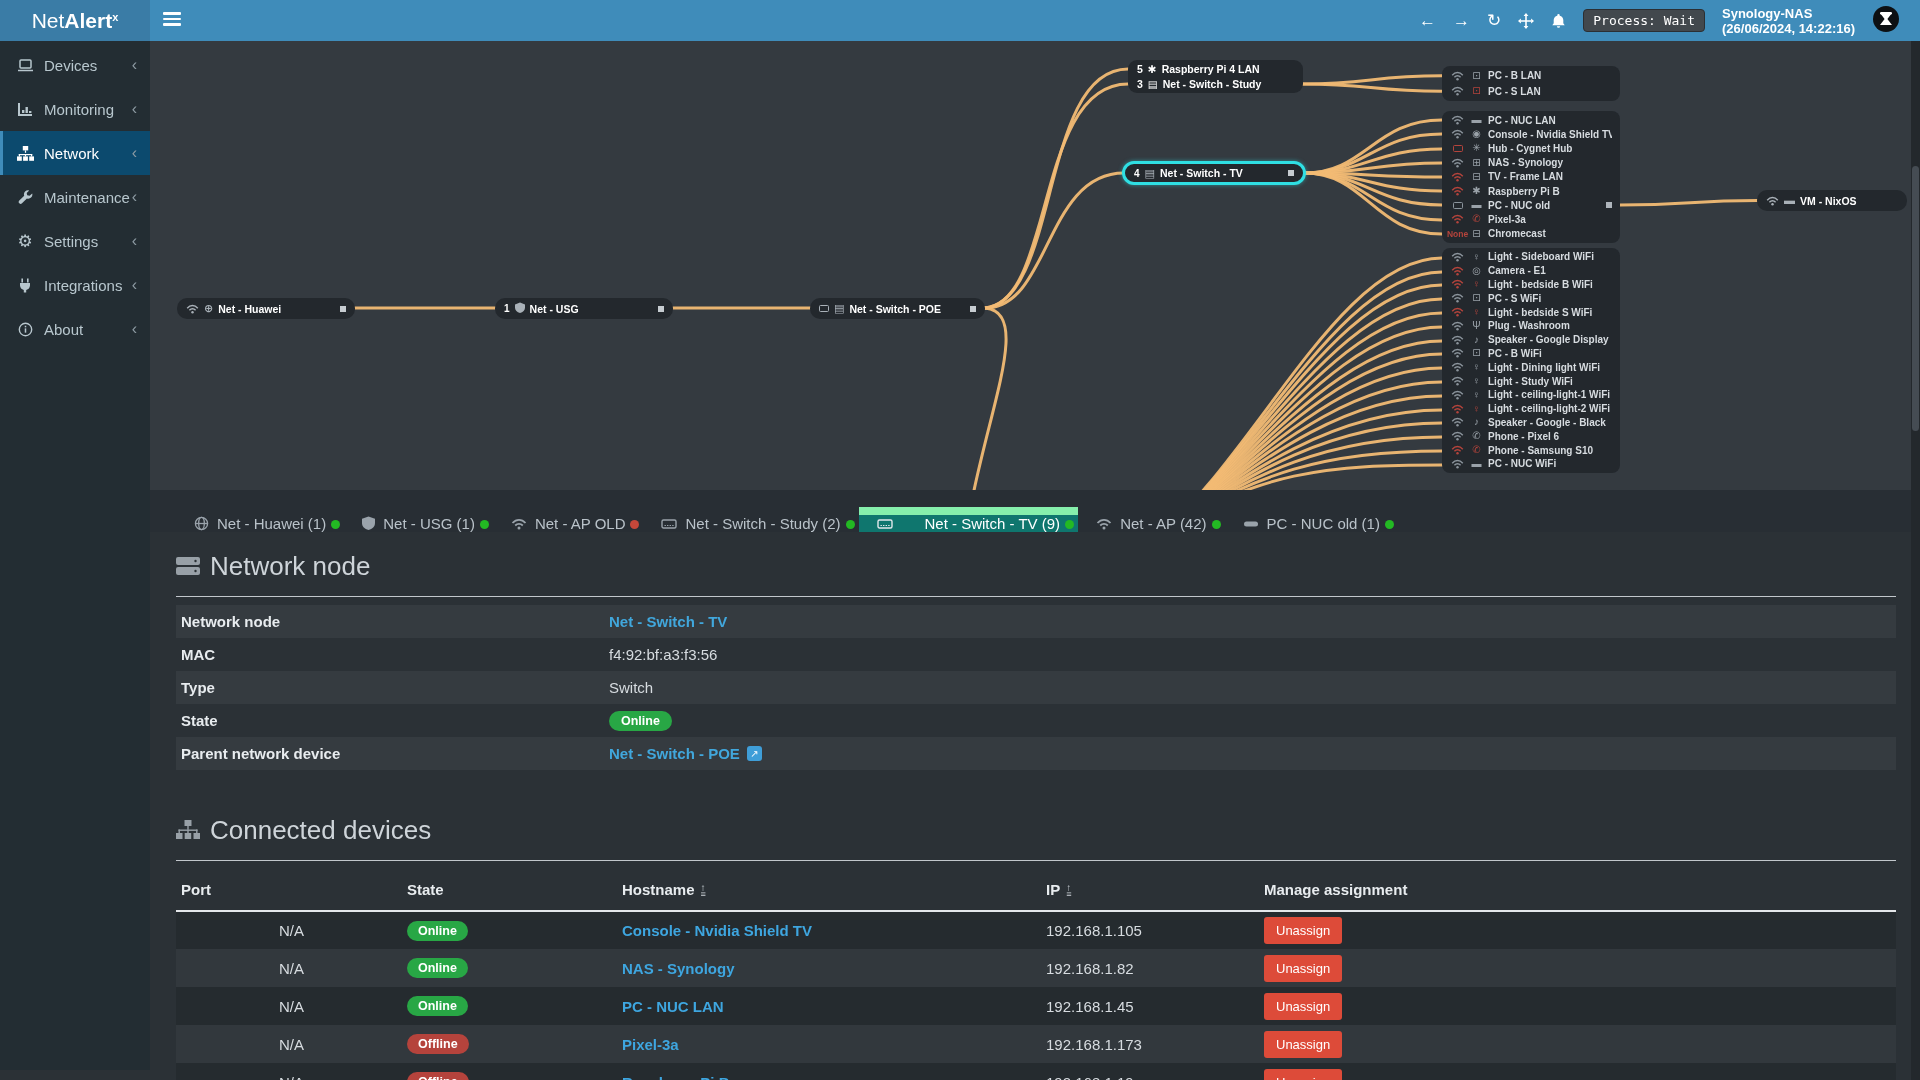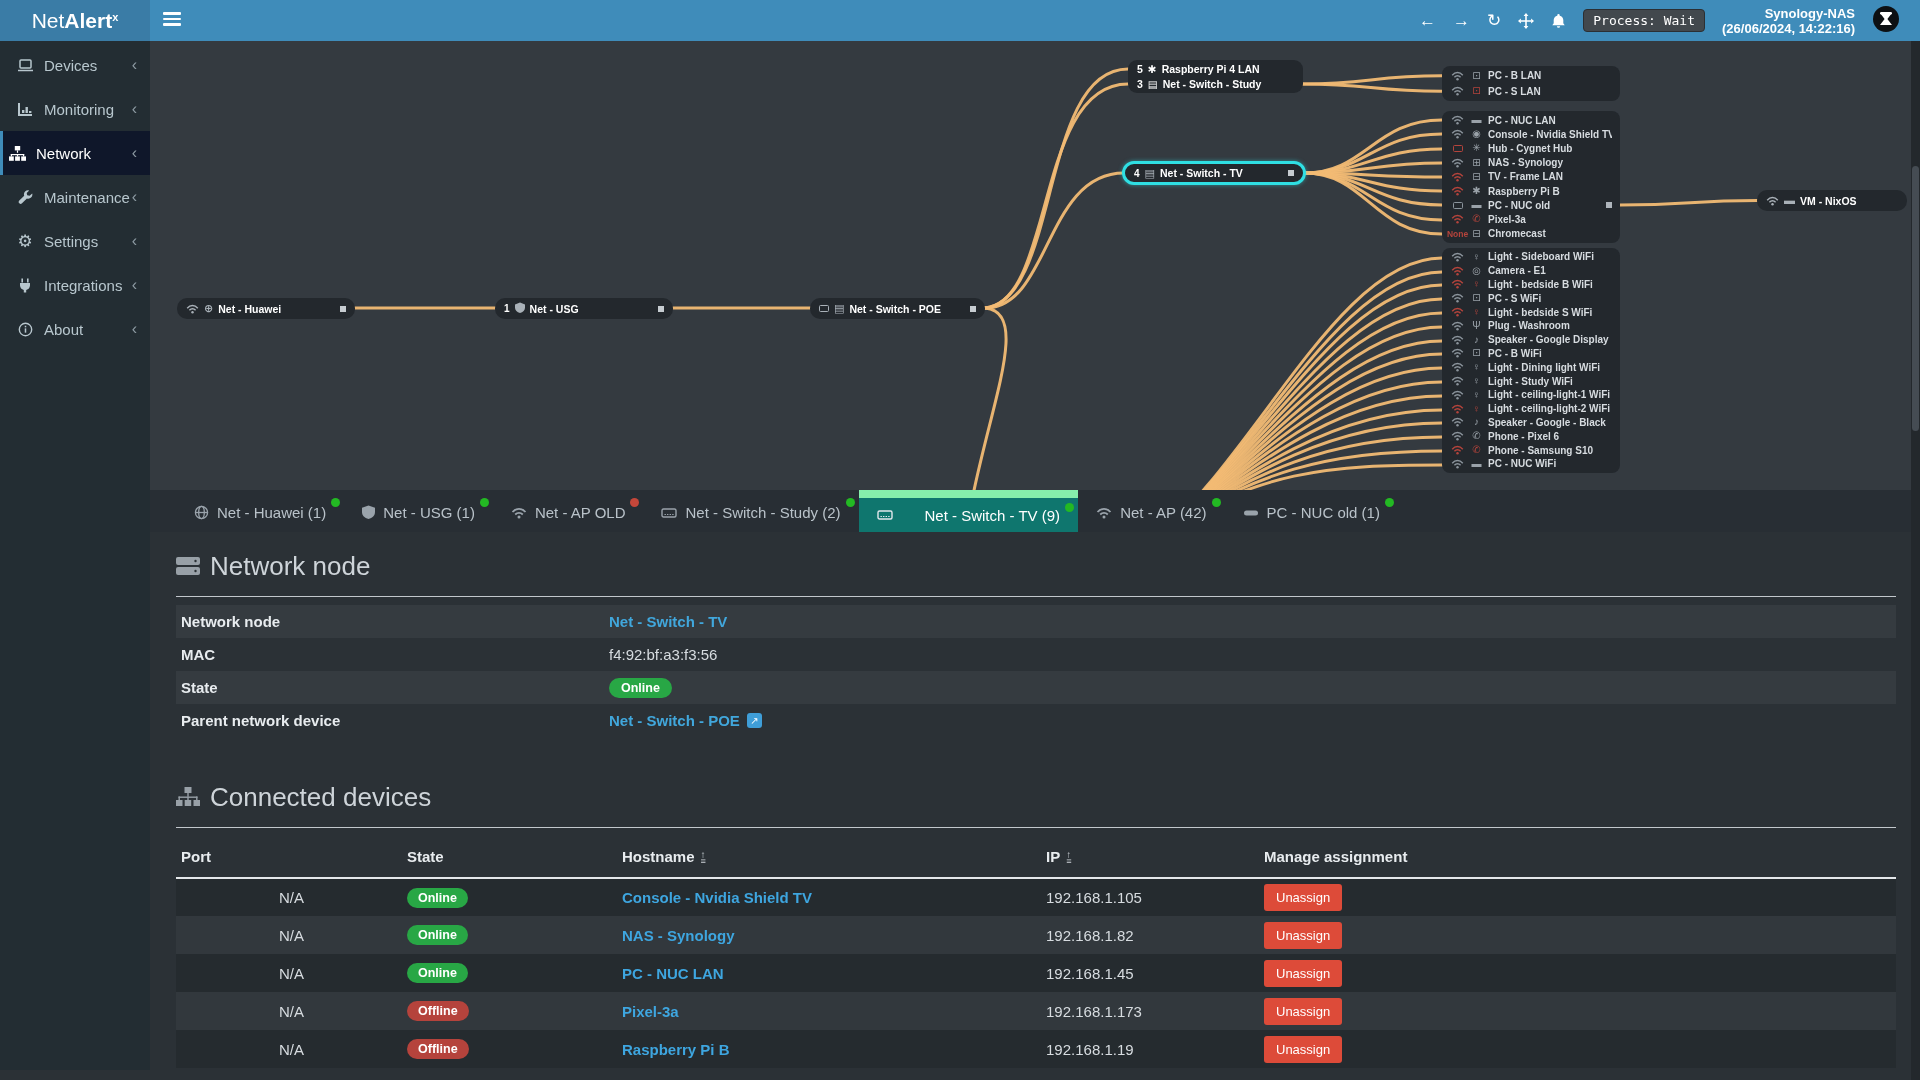--- a/index.html
+++ b/index.html
@@ -12,31 +12,31 @@
     display:flex; align-items:center; justify-content:center; color:#fff; font-size:21px; }
   .logo .lt { font-weight:300; } .logo .lb { font-weight:700; }
   .logo sup { font-size:11px; font-weight:700; margin-top:-8px; }
   .hamburger { position:absolute; left:163px; top:12px; width:18px; height:16px; cursor:pointer; }
   .hamburger i { display:block; height:2.5px; background:#fff; margin-bottom:3px; border-radius:1px; }
   .tb-right { position:absolute; right:20px; top:0; height:41px; display:flex; align-items:center; gap:17px; }
   .tb-ic { color:#fff; font-size:17px; line-height:1; cursor:pointer; }
   .tb-svg { display:block; }
   .proc-badge { background:#42484d; border:1px solid #2b2f33; color:#fff; border-radius:4px;
     font-family:"DejaVu Sans Mono","Liberation Mono",monospace; font-size:13px; padding:3px 9px; }
-  .hostblock { text-align:right; color:#fff; font-size:13px; font-weight:700; line-height:15px; }
+  .hostblock { text-align:left; color:#fff; font-size:13px; font-weight:700; line-height:15px; }
   .avatar { width:28px; height:28px; }
 
   
   .sidebar { position:absolute; left:0; top:31px; width:150px; height:1039px; background:#232d33; z-index:40; }
   .side-menu { margin-top:12px; }
   .side-item { position:relative; height:44px; display:flex; align-items:center; gap:10px;
     padding-left:16px; color:#b8c7ce; font-size:15px; cursor:pointer; }
   .side-item .si-ic { width:18px; display:flex; justify-content:center; color:#b8c7ce; font-size:15px; }
   .side-item .chev { position:absolute; right:13px; font-size:16px; color:#8d9ba3; }
-  .side-item[data-active="true"] { background:#0f172a; color:#fff; border-left:3px solid #3f8cba; padding-left:5px; }
+  .side-item[data-active="true"] { background:#0c4a6e; color:#fff; border-left:3px solid #3f8cba; padding-left:13px; }
   .side-item[data-active="true"] .si-ic { color:#fff; }
 
   
   .graph { position:absolute; left:150px; top:41px; width:1770px; height:449px; background:#343a40; overflow:hidden; }
   .graph svg.edges { position:absolute; left:0; top:0; pointer-events:none; }
   .edges path { fill:none; stroke:#f2ba74; stroke-width:3; stroke-linecap:round; opacity:.95; }
 
   .chip { position:absolute; height:21px; background:#23282d; border-radius:10px; display:flex; align-items:center;
     gap:5px; padding:0 9px; color:#fff; font-size:10.5px; font-weight:700; white-space:nowrap; cursor:pointer; z-index:5; }
   .chip .cnt { font-size:10px; }
@@ -62,21 +62,21 @@
   .g-row .dg::before { content:attr(data-glyph); }
   .g-row[data-tone="red"] .dg { color:#b5443c; }
   .g-row .glabel { flex:1; color:#d7dce0; font-size:10px; font-weight:700; white-space:nowrap; overflow:hidden; }
   .g-row .expand-sq { display:none; width:6px; height:6px; background:#aeb5bb; }
   .g-row[data-expand="true"] .expand-sq { display:block; }
 
   .wifi { stroke:currentColor; }
   .wifi .arc { fill:none; stroke-width:1.8; } .wifi .dot { fill:currentColor; stroke:none; }
 
   
-  .tabrow { position:absolute; left:150px; top:490px; width:1770px; height:42px; background:#282e34; display:flex; padding-left:26px; z-index:10; }
+  .tabrow { position:absolute; left:150px; top:490px; width:1770px; height:42px; background:#282e34; display:flex; padding-left:26px; z-index:10;align-items:flex-end; }
   .tab { position:relative; display:flex; align-items:center; gap:8px; padding:0 18px; color:#b9c2c9;
     font-size:15px; cursor:pointer; border-top:3px solid transparent; white-space:nowrap; }
   .tab[data-active="true"] { background:#0f766e; color:#fff; border-top:8px solid #86efac;gap:32px; }
   .tab .ticon { color:#9aa3ab; } .tab[data-active="true"] .ticon { color:#e2e8ec; }
   .tdot { position:absolute; top:5px; right:4px; width:9px; height:9px; border-radius:50%; }
   .tdot[data-status="green"] { background:#23b923; }
   .tdot[data-status="red"] { background:#c4473a; }
 
   
   .content { position:absolute; left:150px; top:532px; width:1770px; height:548px; background:#2b3136;
@@ -802,20 +802,27 @@
       </div>
 
       <div class="drow2">
         <div class="dlabel">MAC</div>
         <div class="dvalue" data-kind="text">
           <span class="val">f4:92:bf:a3:f3:56</span>
 
         </div>
       </div>
 
+      <div class="drow2">
+        <div class="dlabel">Type</div>
+        <div class="dvalue" data-kind="text">
+          <span class="val">Switch</span>
+
+        </div>
+      </div>
 
       <div class="drow2">
         <div class="dlabel">State</div>
         <div class="dvalue" data-kind="badge-online">
           <span class="val">Online</span>
 
         </div>
       </div>
 
       <div class="drow2">

